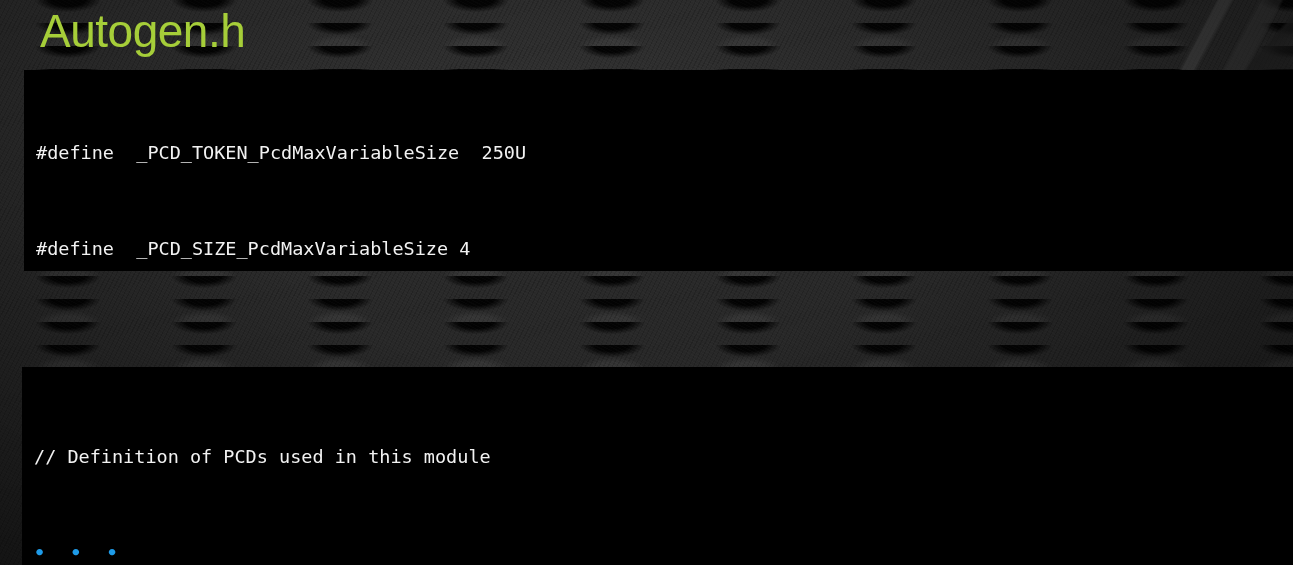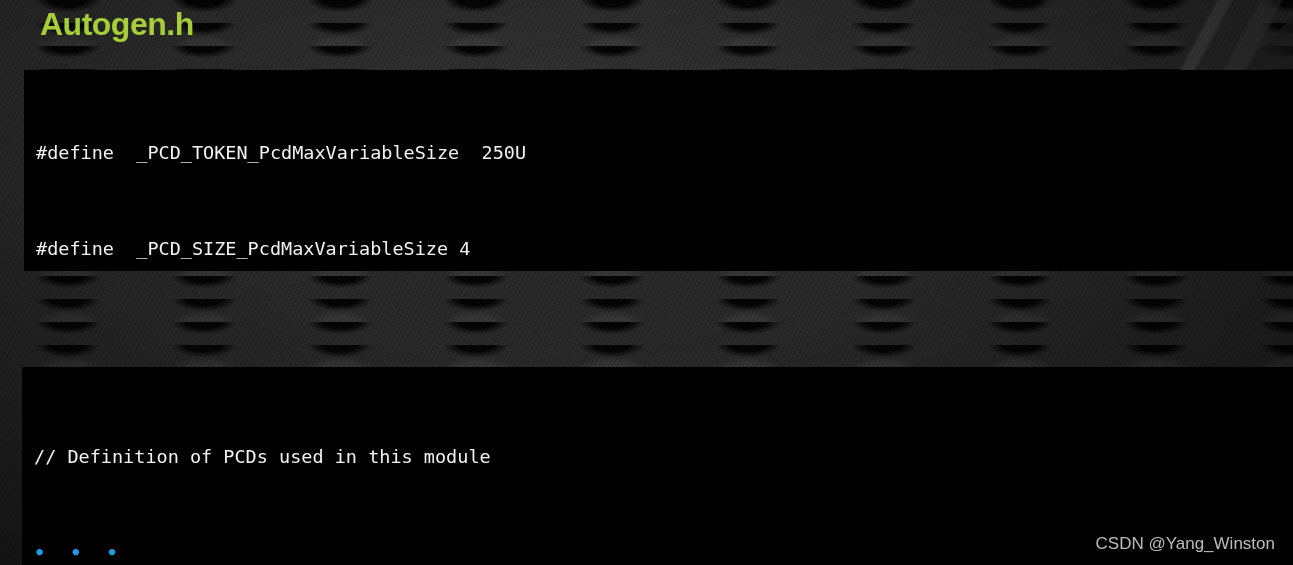--- a/index.html
+++ b/index.html
@@ -60,22 +60,22 @@
   .bg-vignette {
     position: absolute;
     inset: 0;
     background: radial-gradient(ellipse at 45% 40%, rgba(0,0,0,0) 30%, rgba(0,0,0,0.55) 100%);
   }
 
   
   .section-title {
     position: absolute;
     font-family: "Liberation Sans", sans-serif;
-    font-weight: bold;
-    font-size: 32px;
+    font-weight: normal;
+    font-size: 46px;
     line-height: 1;
     letter-spacing: -0.5px;
     white-space: nowrap;
   }
   #title-h { left: 40px; top: 8px; }
   #title-c { left: 44px; top: 311px; }
 
   
   .code-block {
     position: absolute;
@@ -145,15 +145,14 @@
   </div>
 
 
   <div class="code-block" id="code-c">
     <div class="code-line">// Definition of PCDs used in this module</div>
     <div class="code-line"><span class="dots">• • •</span></div>
     
     
   </div>
 
-  <div class="watermark">CSDN @Yang_Winston</div>
 
 </div>
 
 </body></html>

